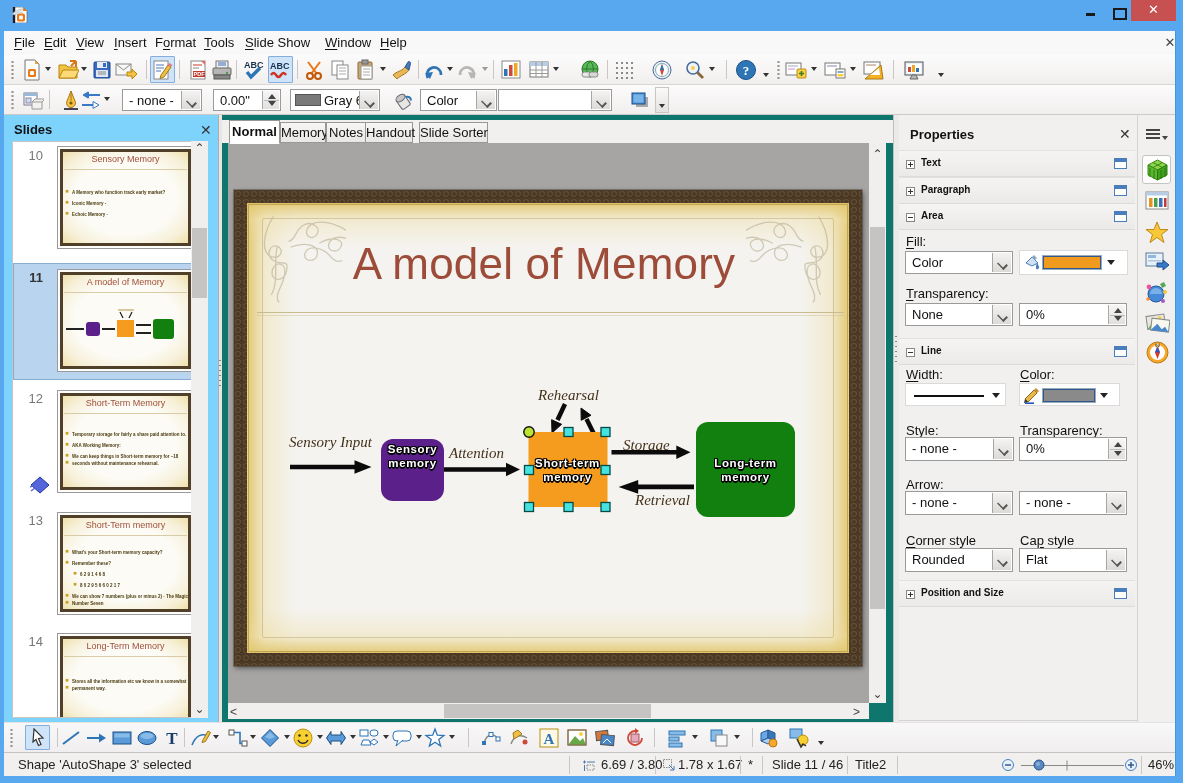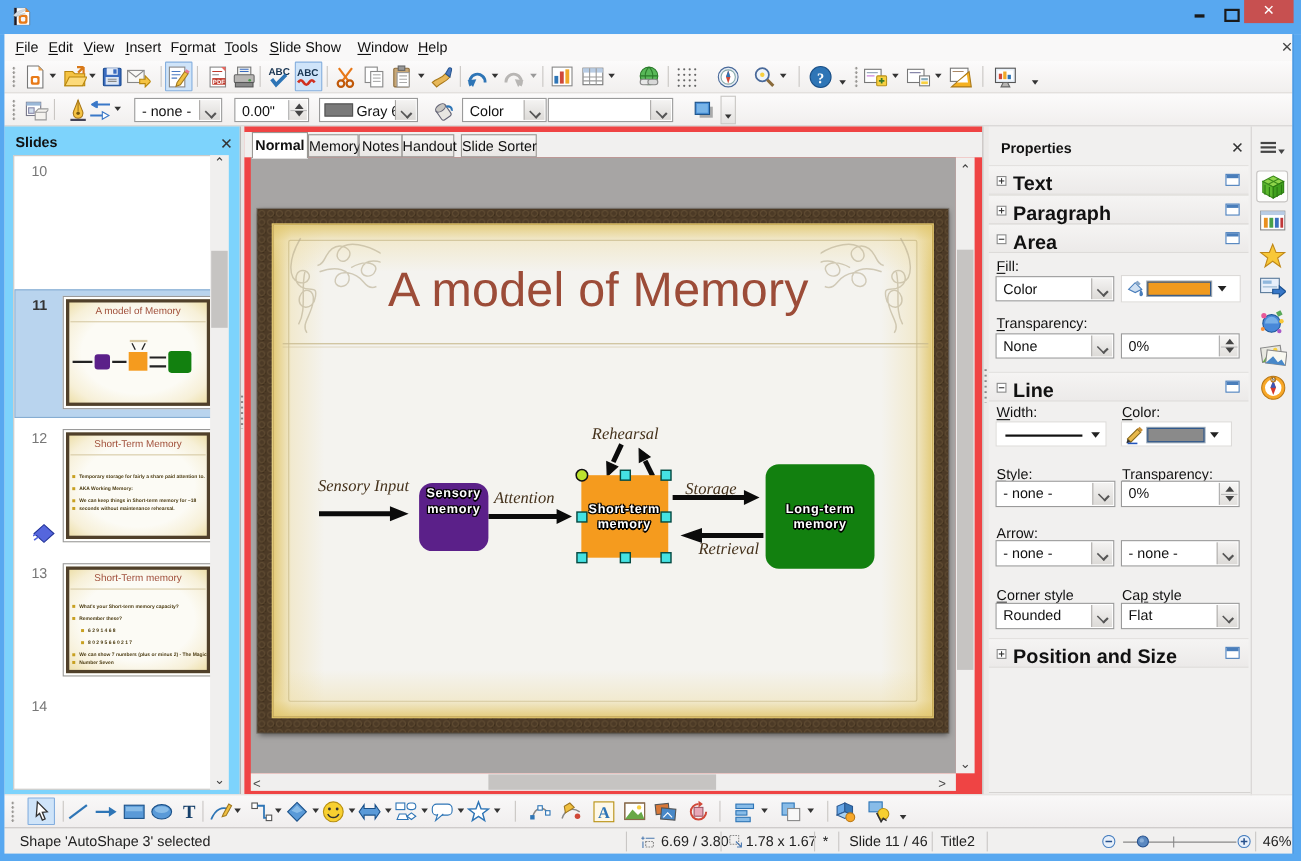--- a/index.html
+++ b/index.html
@@ -48,21 +48,21 @@
 .snum.sel{color:#333;font-weight:bold}
 .thumb{position:absolute;left:44px;width:137px;height:103px;background:#fffef8;border:1px solid #9a9a9a;box-shadow:0 0 0 1px #fff inset}
 .tframe{position:absolute;inset:2px;background:#50402a}
 .tgold{position:absolute;inset:5px;background:radial-gradient(ellipse at center,#fcfbf5 58%,#f7f0d8 82%,#eee0ab 100%)}
 .ttitle{position:absolute;left:0;right:0;top:7px;text-align:center;font-size:9px;color:#a04f3a}
 .tsepl{position:absolute;left:6px;right:6px;top:22px;height:1px;background:#d8cba6}
 .tb-line{position:absolute;left:14px;font-size:5px;color:#4a3a10;font-weight:bold;white-space:nowrap;transform:scale(.9);transform-origin:left top}
 .tb-line:before{content:"";position:absolute;left:-7px;top:1px;width:3px;height:3px;background:#c8a020}
 #sel11{position:absolute;left:0px;top:121px;width:185px;height:117px;background:#b9d4ee;border:1px solid #86add2}
 
-#canvas{position:absolute;left:222px;top:115px;width:671px;height:607px;background:#ef4444}
+#canvas{position:absolute;left:222px;top:115px;width:671px;height:607px;background:#0f766e}
 #tabsrow{position:absolute;left:0px;top:5px;width:671px;height:23px;background:#f1f0ef}
 .tab{position:absolute;top:2px;height:21px;white-space:nowrap;background:linear-gradient(#f7f6f5,#e9e7e5);border:1px solid #9a9894;font-size:13px;color:#111;text-align:center}
 .tab.active{background:#fff;border-bottom:1px solid #fff;font-weight:bold;top:0;height:24px;z-index:3}
 #workspace{position:absolute;left:6px;top:28px;width:641px;height:560px;background:#a7a5a4;overflow:hidden}
 #vscroll{position:absolute;left:647px;top:28px;width:17px;height:560px;background:#f0efee}
 #hscroll{position:absolute;left:6px;top:588px;width:641px;height:16px;background:#f0efee}
 .sb-btn{position:absolute;color:#444;font-size:12px;text-align:center}
 .sb-thumb{background:#c6c4c2}
 
 #slide{position:absolute;left:6px;top:47px;width:628px;height:476px;background-color:#4c3a26;background-image:radial-gradient(circle at 4px 4px,transparent 1.9px,#5e4a31 2.1px,#5e4a31 3.1px,transparent 3.3px),radial-gradient(circle at 8px 8px,transparent 1.9px,#3c2d1a 2.1px,#3c2d1a 3.1px,transparent 3.3px);background-size:8px 8px;box-shadow:0 0 0 1px #32261656,1px 2px 5px rgba(0,0,0,.5)}
@@ -75,21 +75,21 @@
 
 .dlab{position:absolute;font-family:"Liberation Serif",serif;font-style:italic;font-size:15px;color:#44311b;white-space:nowrap}
 .dbox{position:absolute;color:#fff;font-weight:bold;font-size:11.5px;text-align:center;text-shadow:1px 1px 0 #000,-1px 1px 0 #000,1px -1px 0 #000,-1px -1px 0 #000,1.5px 0 0 #000,0 1.5px 0 #000;letter-spacing:.6px;line-height:13.5px}
 
 #props{position:absolute;left:899px;top:115px;width:238px;height:606px;border-bottom:1px solid #d5d3d1;background:#f1f0ef;font-size:13px;color:#111}
 #props .hdr{position:absolute;left:11px;font-weight:bold;font-size:13px}
 .secrow{position:absolute;left:0;width:236px;height:27px;background:linear-gradient(#f5f4f3,#eceae9);border-top:1px solid #e3e1df;border-bottom:1px solid #dddbd9}
 .pm{position:absolute;left:7px;top:9px;width:9px;height:9px;background:#fff;border:1px solid #888}
 .pm:before{content:"";position:absolute;left:1px;top:3px;width:5px;height:1px;background:#333}
 .pm.plus:after{content:"";position:absolute;left:3px;top:1px;width:1px;height:5px;background:#333}
-.secrow b{position:absolute;left:22px;top:6px;font-size:18px}
+.secrow b{position:absolute;left:22px;top:6px;font-size:10px}
 .wicon{position:absolute;width:13px;height:11px;border:1px solid #4a7ebb;background:#fff}
 .wicon:before{content:"";position:absolute;left:0;top:0;right:0;height:3px;background:#4a7ebb}
 .plab{position:absolute;left:7px;font-size:13px;color:#111}
 .plab u,.hdr u{text-decoration:underline;text-underline-offset:2px}
 
 #sbtabs{position:absolute;left:1137px;top:115px;width:38px;height:637px;background:#f1f0ef;border-left:1px solid #d5d3d1}
 
 #drawbar{position:absolute;left:4px;top:722px;width:1171px;height:30px;background:linear-gradient(#f9f8f8,#f0eeee);border-top:1px solid #e5e3e1}
 
 #statusbar{position:absolute;left:4px;top:752px;width:1171px;height:24px;background:#f1f0ef;border-top:1px solid #c6c4c2;font-size:13px;color:#222}
@@ -397,20 +397,29 @@
       </div>
 </div>
 <div id="slidespanel">
   <div id="sp-head">
         <b>Slides</b>
         <span class="x">✕</span>
       </div>
   <div id="sp-list">
     <div id="sel11"></div>
     <span class="snum" style="left:0px;top:6px">10</span>
+    <div class="thumb" style="top:4px">
+      <div class="tframe"></div>
+          <div class="tgold"></div>
+      <div class="ttitle">Sensory Memory</div>
+          <div class="tsepl"></div>
+      <span class="tb-line" style="top:42px">A Memory who function track early market?</span>
+      <span class="tb-line" style="top:53px">Iconic Memory -</span>
+      <span class="tb-line" style="top:64px">Echoic Memory -</span>
+    </div>
     <span class="snum sel" style="left:0px;top:128px">11</span>
     <div class="thumb" style="top:127px">
       <div class="tframe"></div>
           <div class="tgold"></div>
       <div class="ttitle">A model of Memory</div>
           <div class="tsepl"></div>
       <svg class="abs" style="left:0;top:30px" width="135" height="60">
         <rect x="28" y="22" width="14" height="14" rx="3" fill="#5b2089"></rect>
         <rect x="59" y="20" width="17" height="17" fill="#f59b1e"></rect>
         <rect x="95" y="19" width="21" height="20" rx="3" fill="#12800f"></rect>
@@ -452,20 +461,28 @@
       <div class="ttitle">Short-Term memory</div>
           <div class="tsepl"></div>
       <span class="tb-line" style="top:36px">What's your Short-term memory capacity?</span>
       <span class="tb-line" style="top:47px">Remember these?</span>
       <span class="tb-line" style="top:58px;left:22px">6 2 9 1 4 6 8</span>
       <span class="tb-line" style="top:69px;left:22px">8 0 2 9 5 6 6 0 2 1 7</span>
       <span class="tb-line" style="top:80px">We can show 7 numbers (plus or minus 2) - The Magic</span>
       <span class="tb-line" style="top:87px">Number Seven</span>
     </div>
     <span class="snum" style="left:0px;top:492px">14</span>
+    <div class="thumb" style="top:491px;height:86px;border-bottom:none">
+      <div class="tframe" style="bottom:0"></div>
+          <div class="tgold" style="bottom:0"></div>
+      <div class="ttitle">Long-Term Memory</div>
+          <div class="tsepl"></div>
+      <span class="tb-line" style="top:44px">Stores all the information etc we know in a somewhat</span>
+      <span class="tb-line" style="top:51px">permanent way.</span>
+    </div>
   </div>
   <div id="sp-scroll">
     <div class="sb-btn" style="left:0;top:0;width:17px;height:16px">⌃</div>
     <div class="sb-btn" style="left:0;top:561px;width:17px;height:16px">⌄</div>
     <div class="sb-thumb abs" style="left:1px;top:87px;width:15px;height:70px"></div>
   </div>
 </div>
 <div id="canvas">
   <div id="tabsrow">
     <div class="tab active" style="left:7px;width:51px;line-height:22px">Normal</div>

